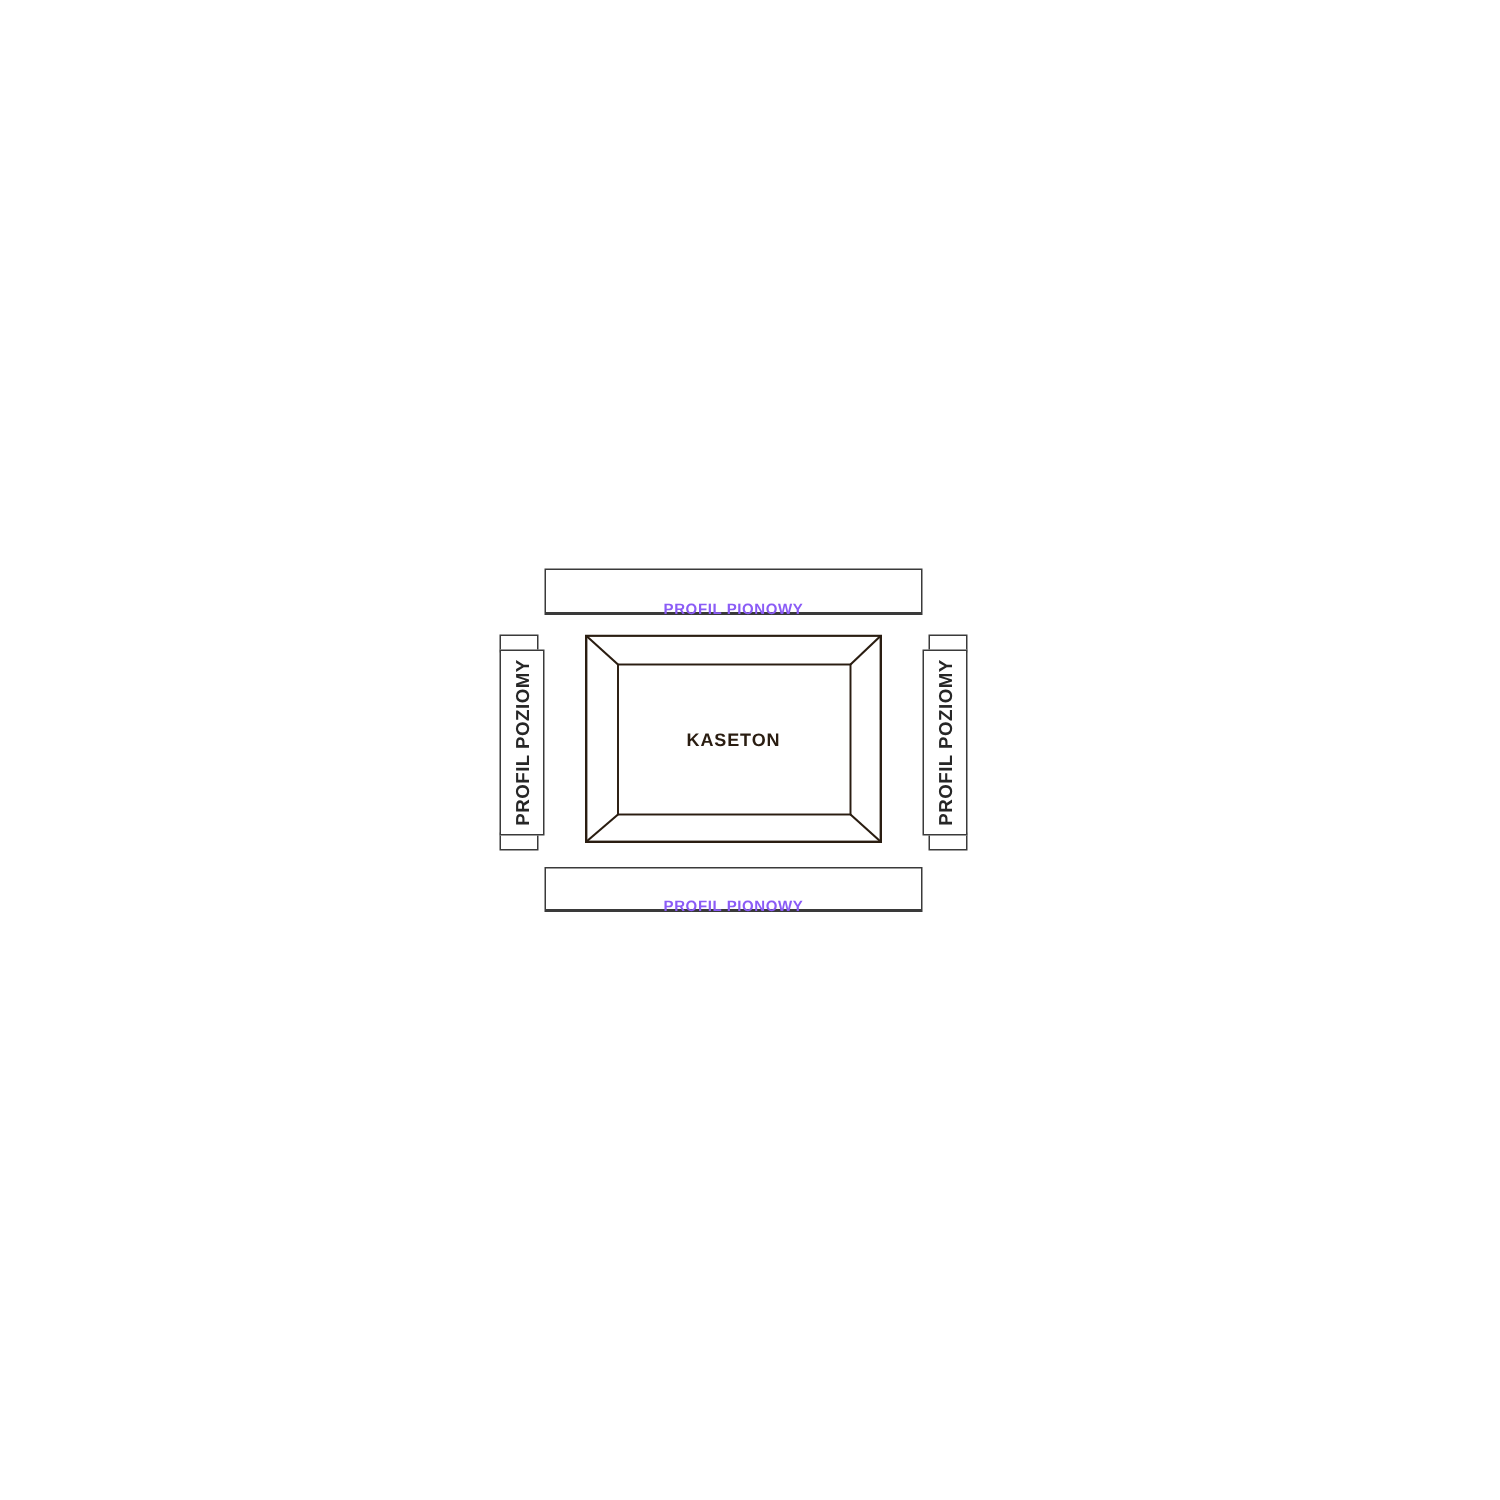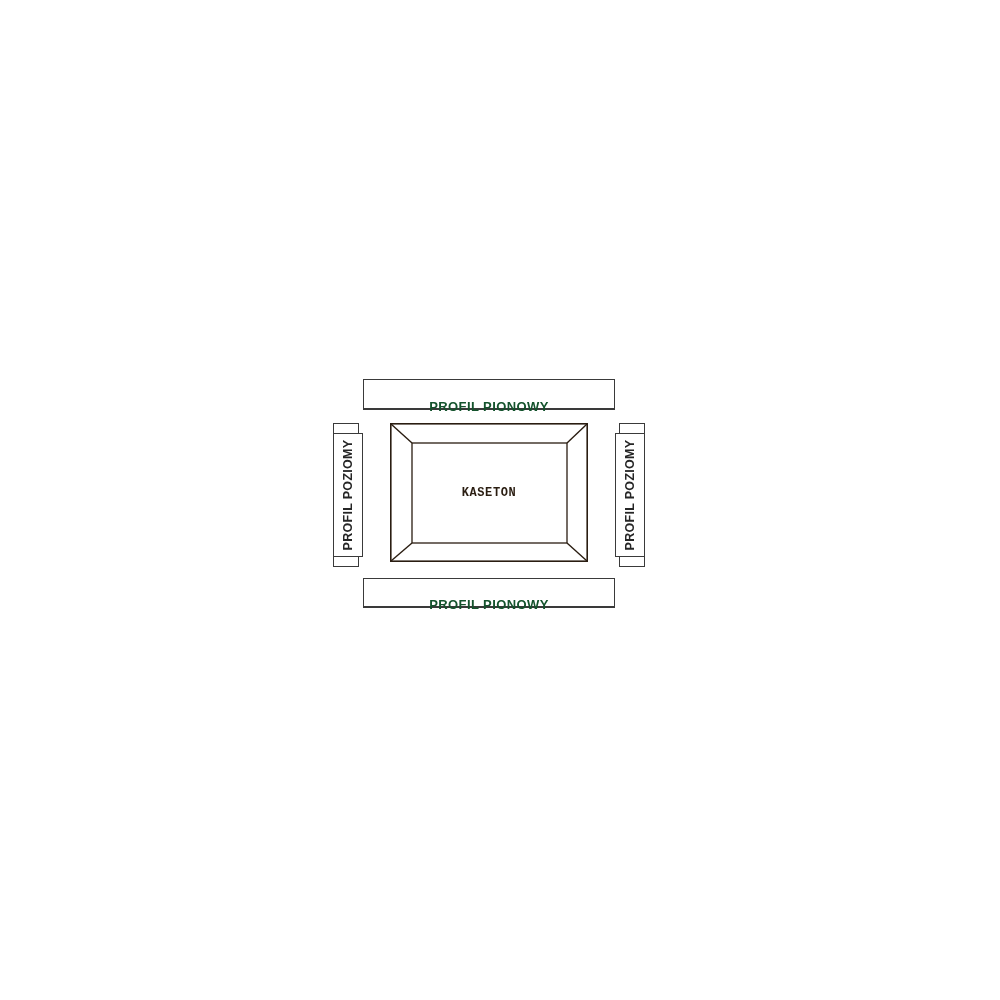--- a/index.html
+++ b/index.html
@@ -25,23 +25,23 @@
     border: 1px solid #3a3a3a;
     border-bottom-width: 2px;
     box-sizing: border-box;
     display: flex;
     align-items: center;
     justify-content: center;
   }
   .hbox.top { top: 379px; }
   .hbox.bottom { top: 578px; height: 30px; }
   .hbox .lbl {
-    font-size: 13px;
+    font-size: 10px;
     font-weight: bold;
-    color: #14532d;
+    color: #8b5cf6;
     letter-spacing: 0.4px;
     white-space: nowrap;
     margin-top: 24px;
   }
   
   .vmain {
     position: absolute;
     top: 433px;
     width: 30px;
     height: 124px;
@@ -89,21 +89,20 @@
     position: absolute;
     inset: 0;
     display: flex;
     align-items: center;
     justify-content: center;
     font-size: 12px;
     font-weight: bold;
     color: #2a1d11;
     letter-spacing: 0.6px;
     pointer-events: none;
-    font-family: Liberation Mono, monospace;
   }
   .frame-line { stroke: #2a1d11; fill: none; }
 </style>
 </head>
 <body>
 
 <div class="stage">
 
   <div class="hbox top">
     <span class="lbl">PROFIL PIONOWY</span>

